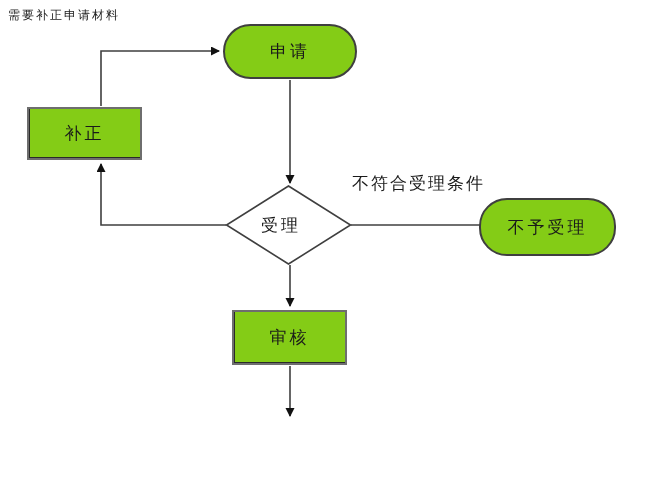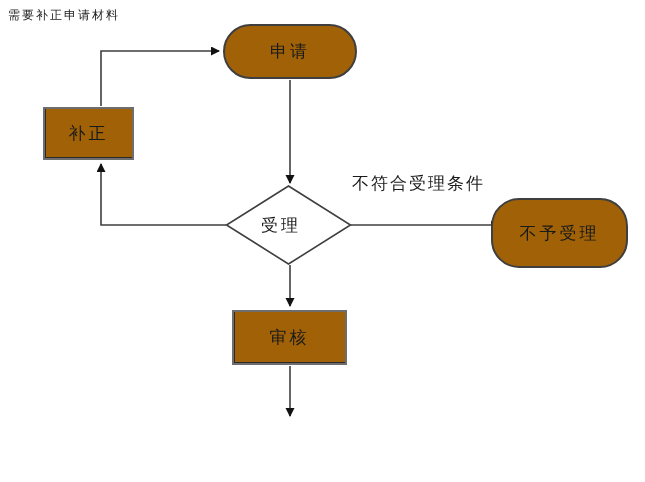--- a/index.html
+++ b/index.html
@@ -10,21 +10,21 @@
     font-family:"DejaVu Serif","Liberation Serif",serif;
     color:#1a1a1a;
     overflow:hidden;
   }
   .connectors{position:absolute;left:0;top:0;width:645px;height:482px;}
   .node{
     position:absolute;
     display:flex;align-items:center;justify-content:center;
     font-size:17px;letter-spacing:3px;
     box-sizing:border-box;
-    background:#a16207;
+    background:#84cc16;
     white-space:nowrap;
   }
   .oval{border:2px solid #3f3f3f;border-radius:28px;}
   .rect{border:2px solid #6e6e6e;box-shadow:inset 1px -1px 0 #2a2a2a;}
   .diamond-label{
     position:absolute;
     display:flex;align-items:center;justify-content:center;
     font-size:17px;letter-spacing:3px;background:transparent;
   }
   .free-label{
@@ -61,29 +61,29 @@
   </svg>
 
   <div class="free-label" style="left:8px;top:7px;">需要补正申请材料</div>
 
   <div class="free-label" style="left:352px;top:172px;font-size:17px;">不符合受理条件</div>
 
   <div class="node oval" style="left:223px;top:24px;width:134px;height:55px;">
     <span>申请</span>
   </div>
 
-  <div class="node rect" style="left:43px;top:107px;width:91px;height:53px;">
+  <div class="node rect" style="left:27px;top:107px;width:115px;height:53px;">
     <span>补正</span>
   </div>
 
   <div class="diamond-label" style="left:245px;top:212px;width:72px;height:26px;">
     <span>受理</span>
   </div>
 
-  <div class="node oval" style="left:491px;top:198px;width:137px;height:70px;">
+  <div class="node oval" style="left:479px;top:198px;width:137px;height:58px;">
     <span>不予受理</span>
   </div>
 
   <div class="node rect" style="left:232px;top:310px;width:115px;height:55px;">
     <span>审核</span>
   </div>
 
 
 </div>
 

